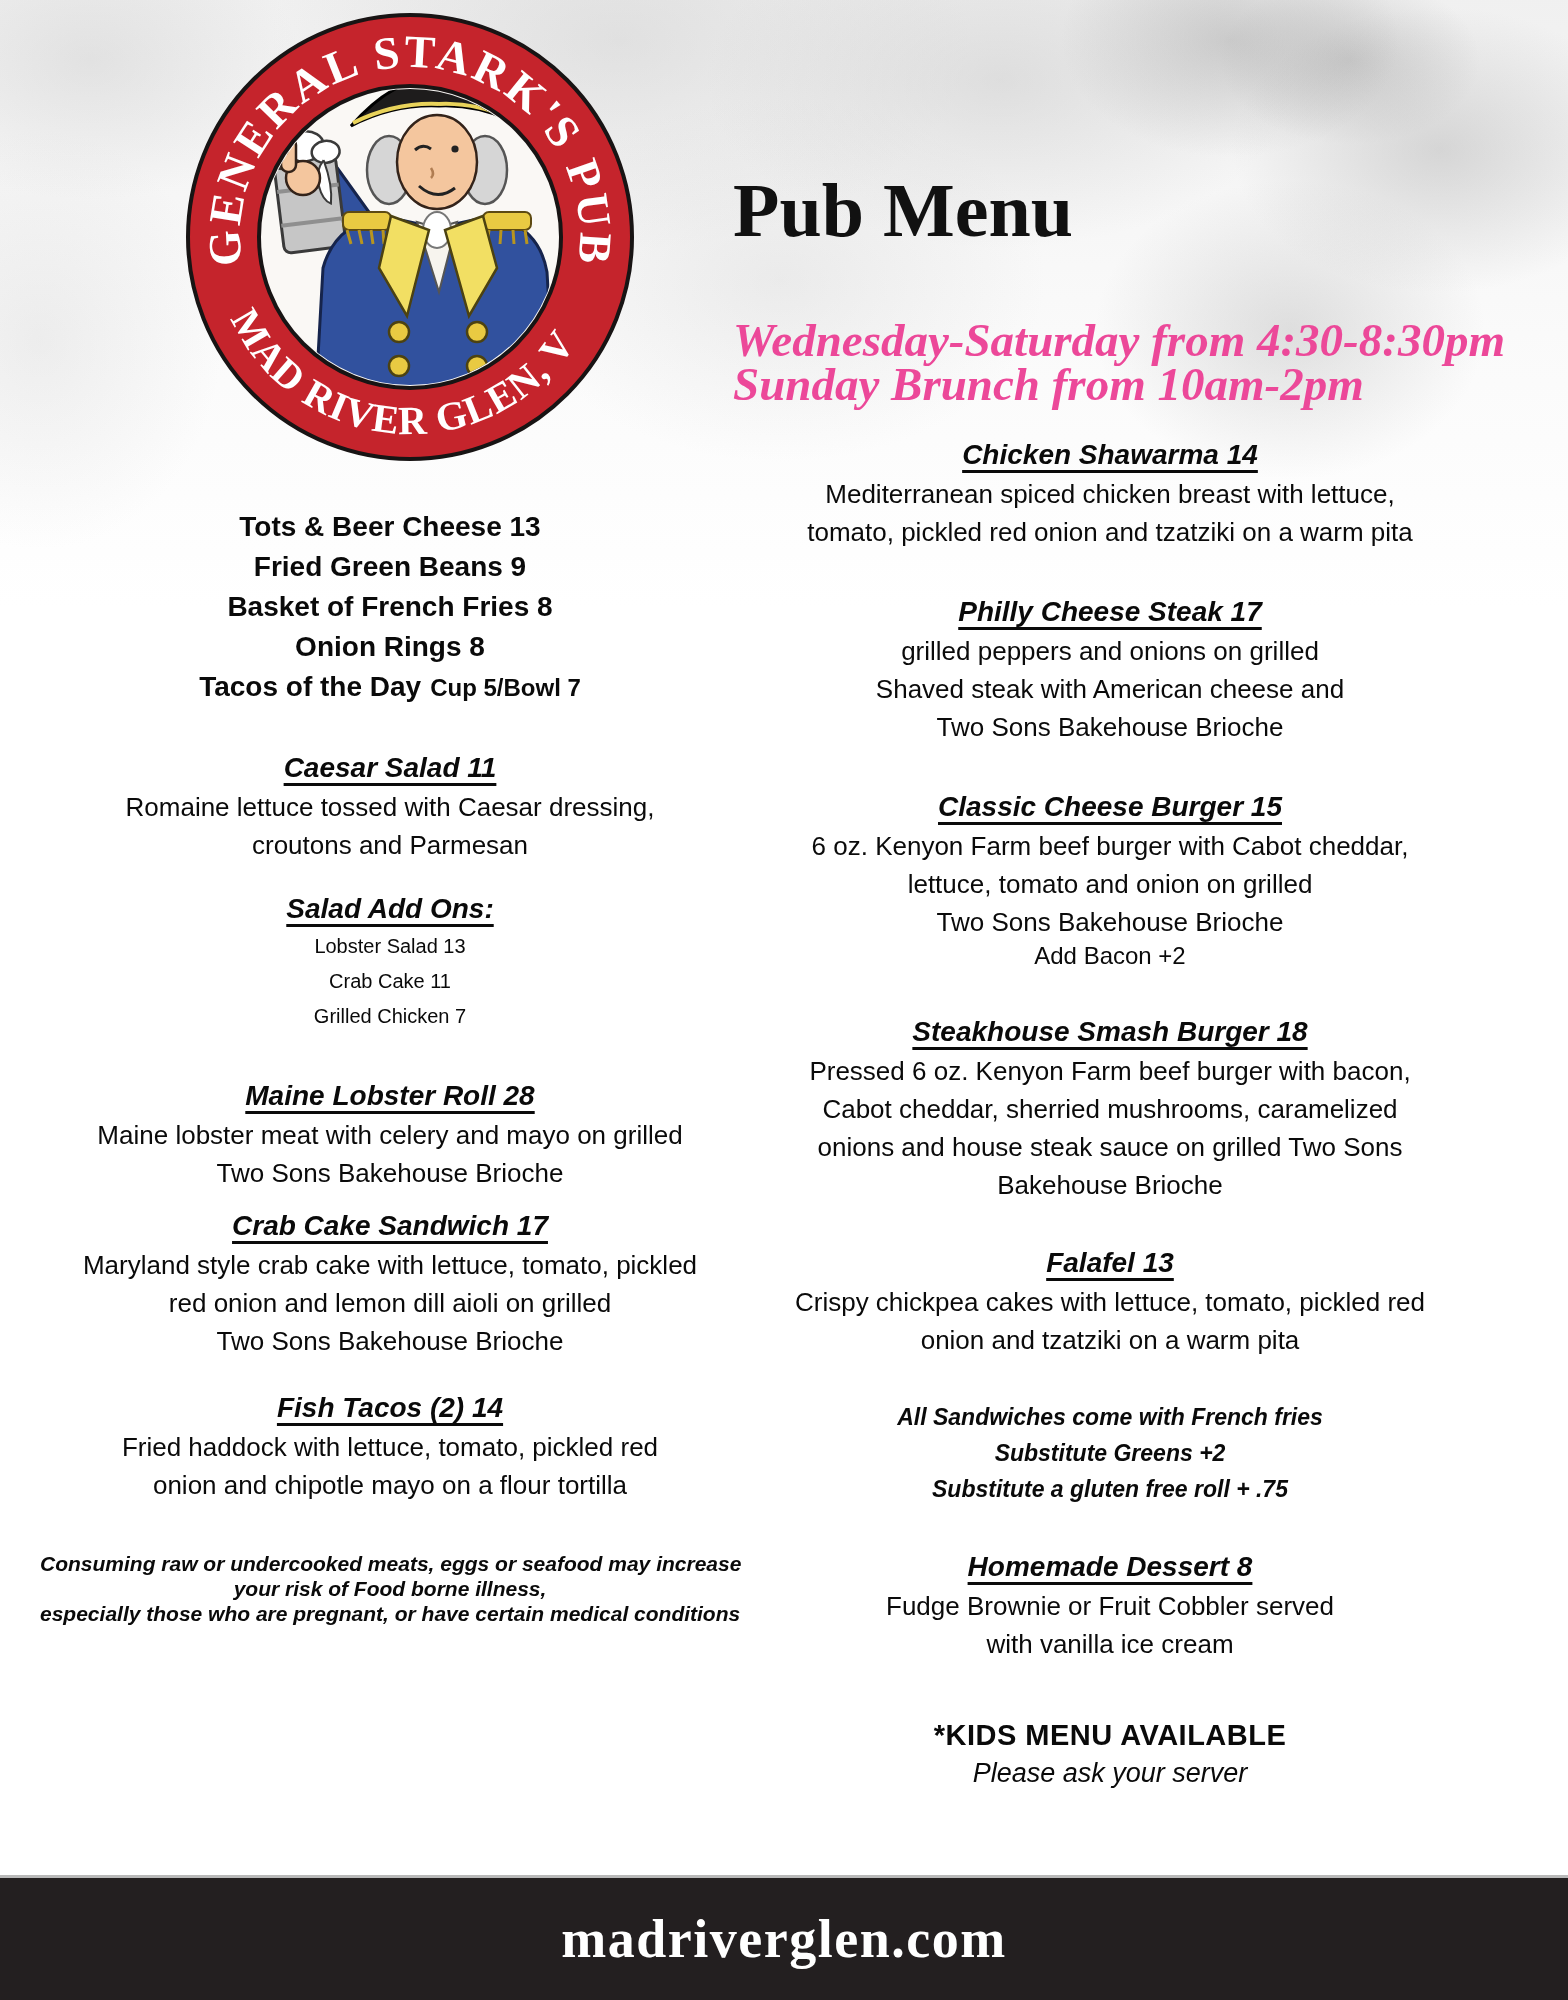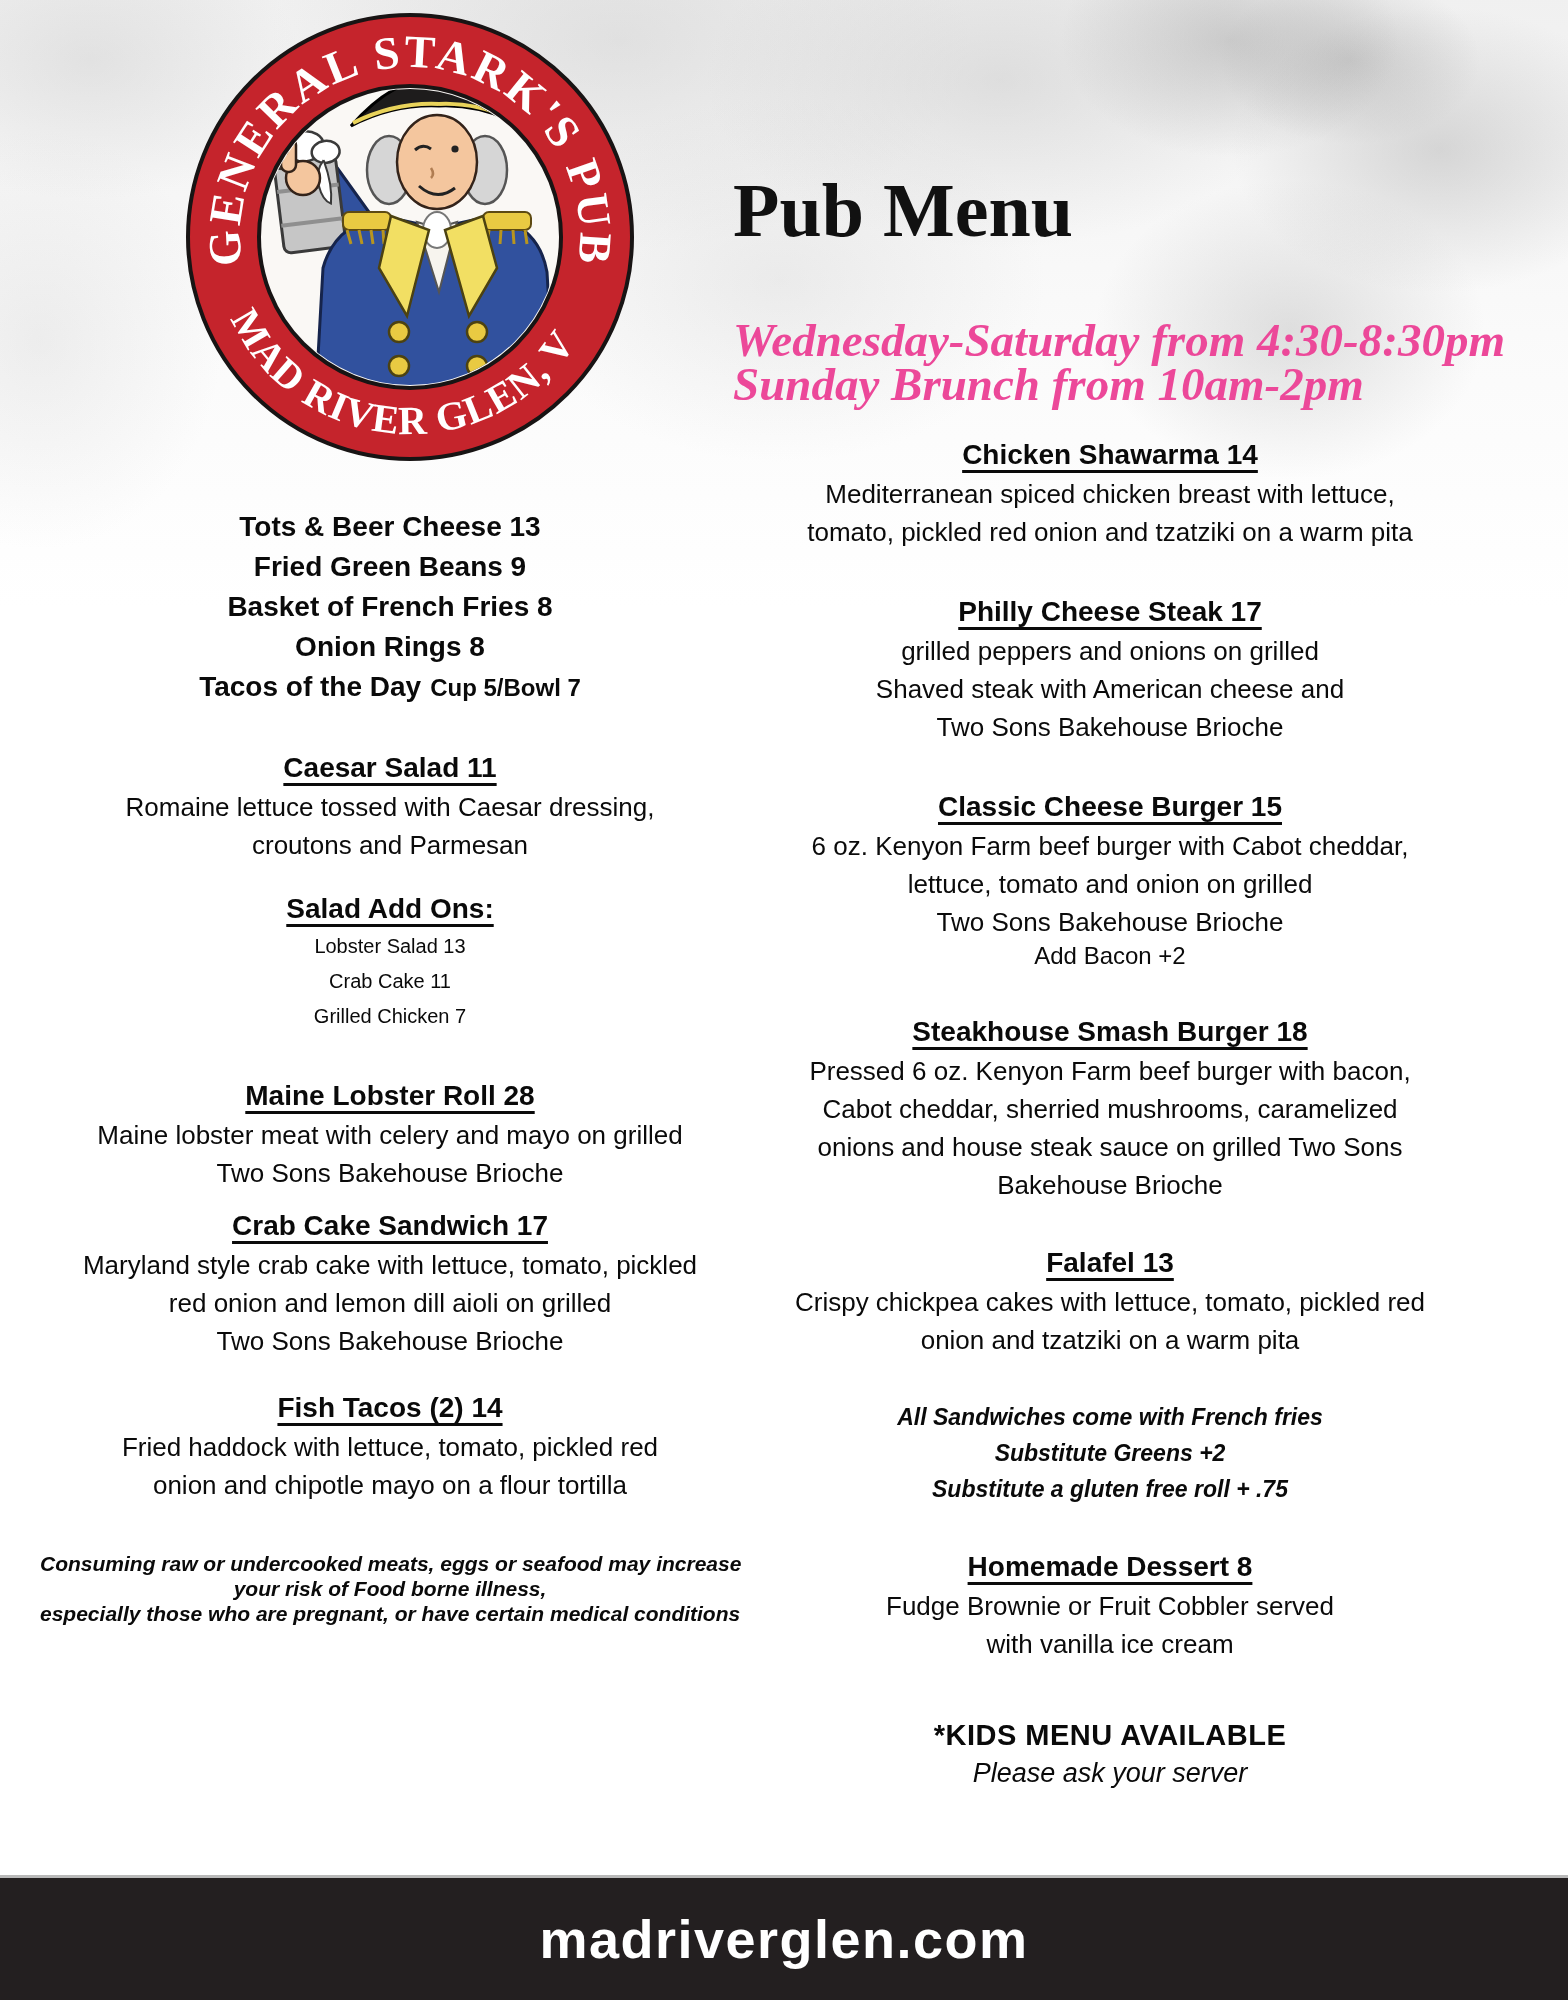--- a/index.html
+++ b/index.html
@@ -26,37 +26,37 @@
   .pub-title{font-family:"Liberation Serif",serif;font-weight:bold;font-size:76px;line-height:1;color:#111;}
   .hours{margin-top:70px;font-family:"Liberation Serif",serif;font-weight:bold;font-style:italic;
          font-size:47px;line-height:44px;color:#ec4899;}
   
   .col{position:absolute;text-align:center;}
   .col-left{left:40px;top:507px;width:700px;}
   .col-right{left:770px;top:435px;width:680px;}
   .item-line{font-size:28px;font-weight:bold;line-height:40px;white-space:nowrap;}
   .soup-price{font-size:24px;margin-left:9px;}
   .dish-title{font-size:28px;font-weight:bold;line-height:40px;white-space:nowrap;}
-  .dish-title .u{text-decoration:underline;text-decoration-thickness:2.5px;text-underline-offset:6px;}
+  .dish-title .u{text-decoration:underline;text-decoration-thickness:2.5px;text-underline-offset:6px;font-style:italic;}
   .dish-line{font-size:26px;line-height:38px;white-space:nowrap;}
   .small-line{font-size:20px;line-height:35px;white-space:nowrap;}
   .note-line{font-size:24px;line-height:30px;white-space:nowrap;}
   .mt-house{margin-top:42px;} .mt-caesar{margin-top:40px;} .mt-addons{margin-top:25px;}
   .mt-lobster{margin-top:42px;} .mt-crabcake{margin-top:14px;} .mt-fishtacos{margin-top:28px;}
   .disclaimer{margin-top:47px;font-size:21px;font-style:italic;font-weight:bold;line-height:25px;}
   .disclaimer div{white-space:nowrap;}
   .mt-philly{margin-top:41px;} .mt-classic{margin-top:41px;} .mt-steakhouse{margin-top:41px;}
   .mt-falafel{margin-top:39px;} .mt-notes{margin-top:40px;} .mt-dessert{margin-top:40px;} .mt-kids{margin-top:52px;}
   .sandwich-notes div{font-size:23px;font-weight:bold;font-style:italic;line-height:36px;white-space:nowrap;}
   .kids-title{font-size:29px;font-weight:bold;line-height:40px;letter-spacing:.5px;}
   .kids-sub{font-size:27px;font-style:italic;line-height:36px;}
   
   .footer{position:absolute;left:0;top:1878px;width:1568px;height:122px;background:#231f20;
           box-shadow:0 -3px 0 #b9b9b9;display:flex;align-items:center;justify-content:center;}
-  .footer-text{font-family:Liberation Sans, sans-serif;font-weight:bold;font-size:54px;color:#ffffff;
+  .footer-text{font-family:Liberation Serif, serif;font-weight:bold;font-size:54px;color:#ffffff;
                letter-spacing:1.5px;}
 </style>
 </head>
 <body>
 
 <div class="page">
   <div class="texture"></div>
 
   <div class="logo">
     <svg viewBox="0 0 454 454" width="454" height="454" xmlns="http://www.w3.org/2000/svg">

